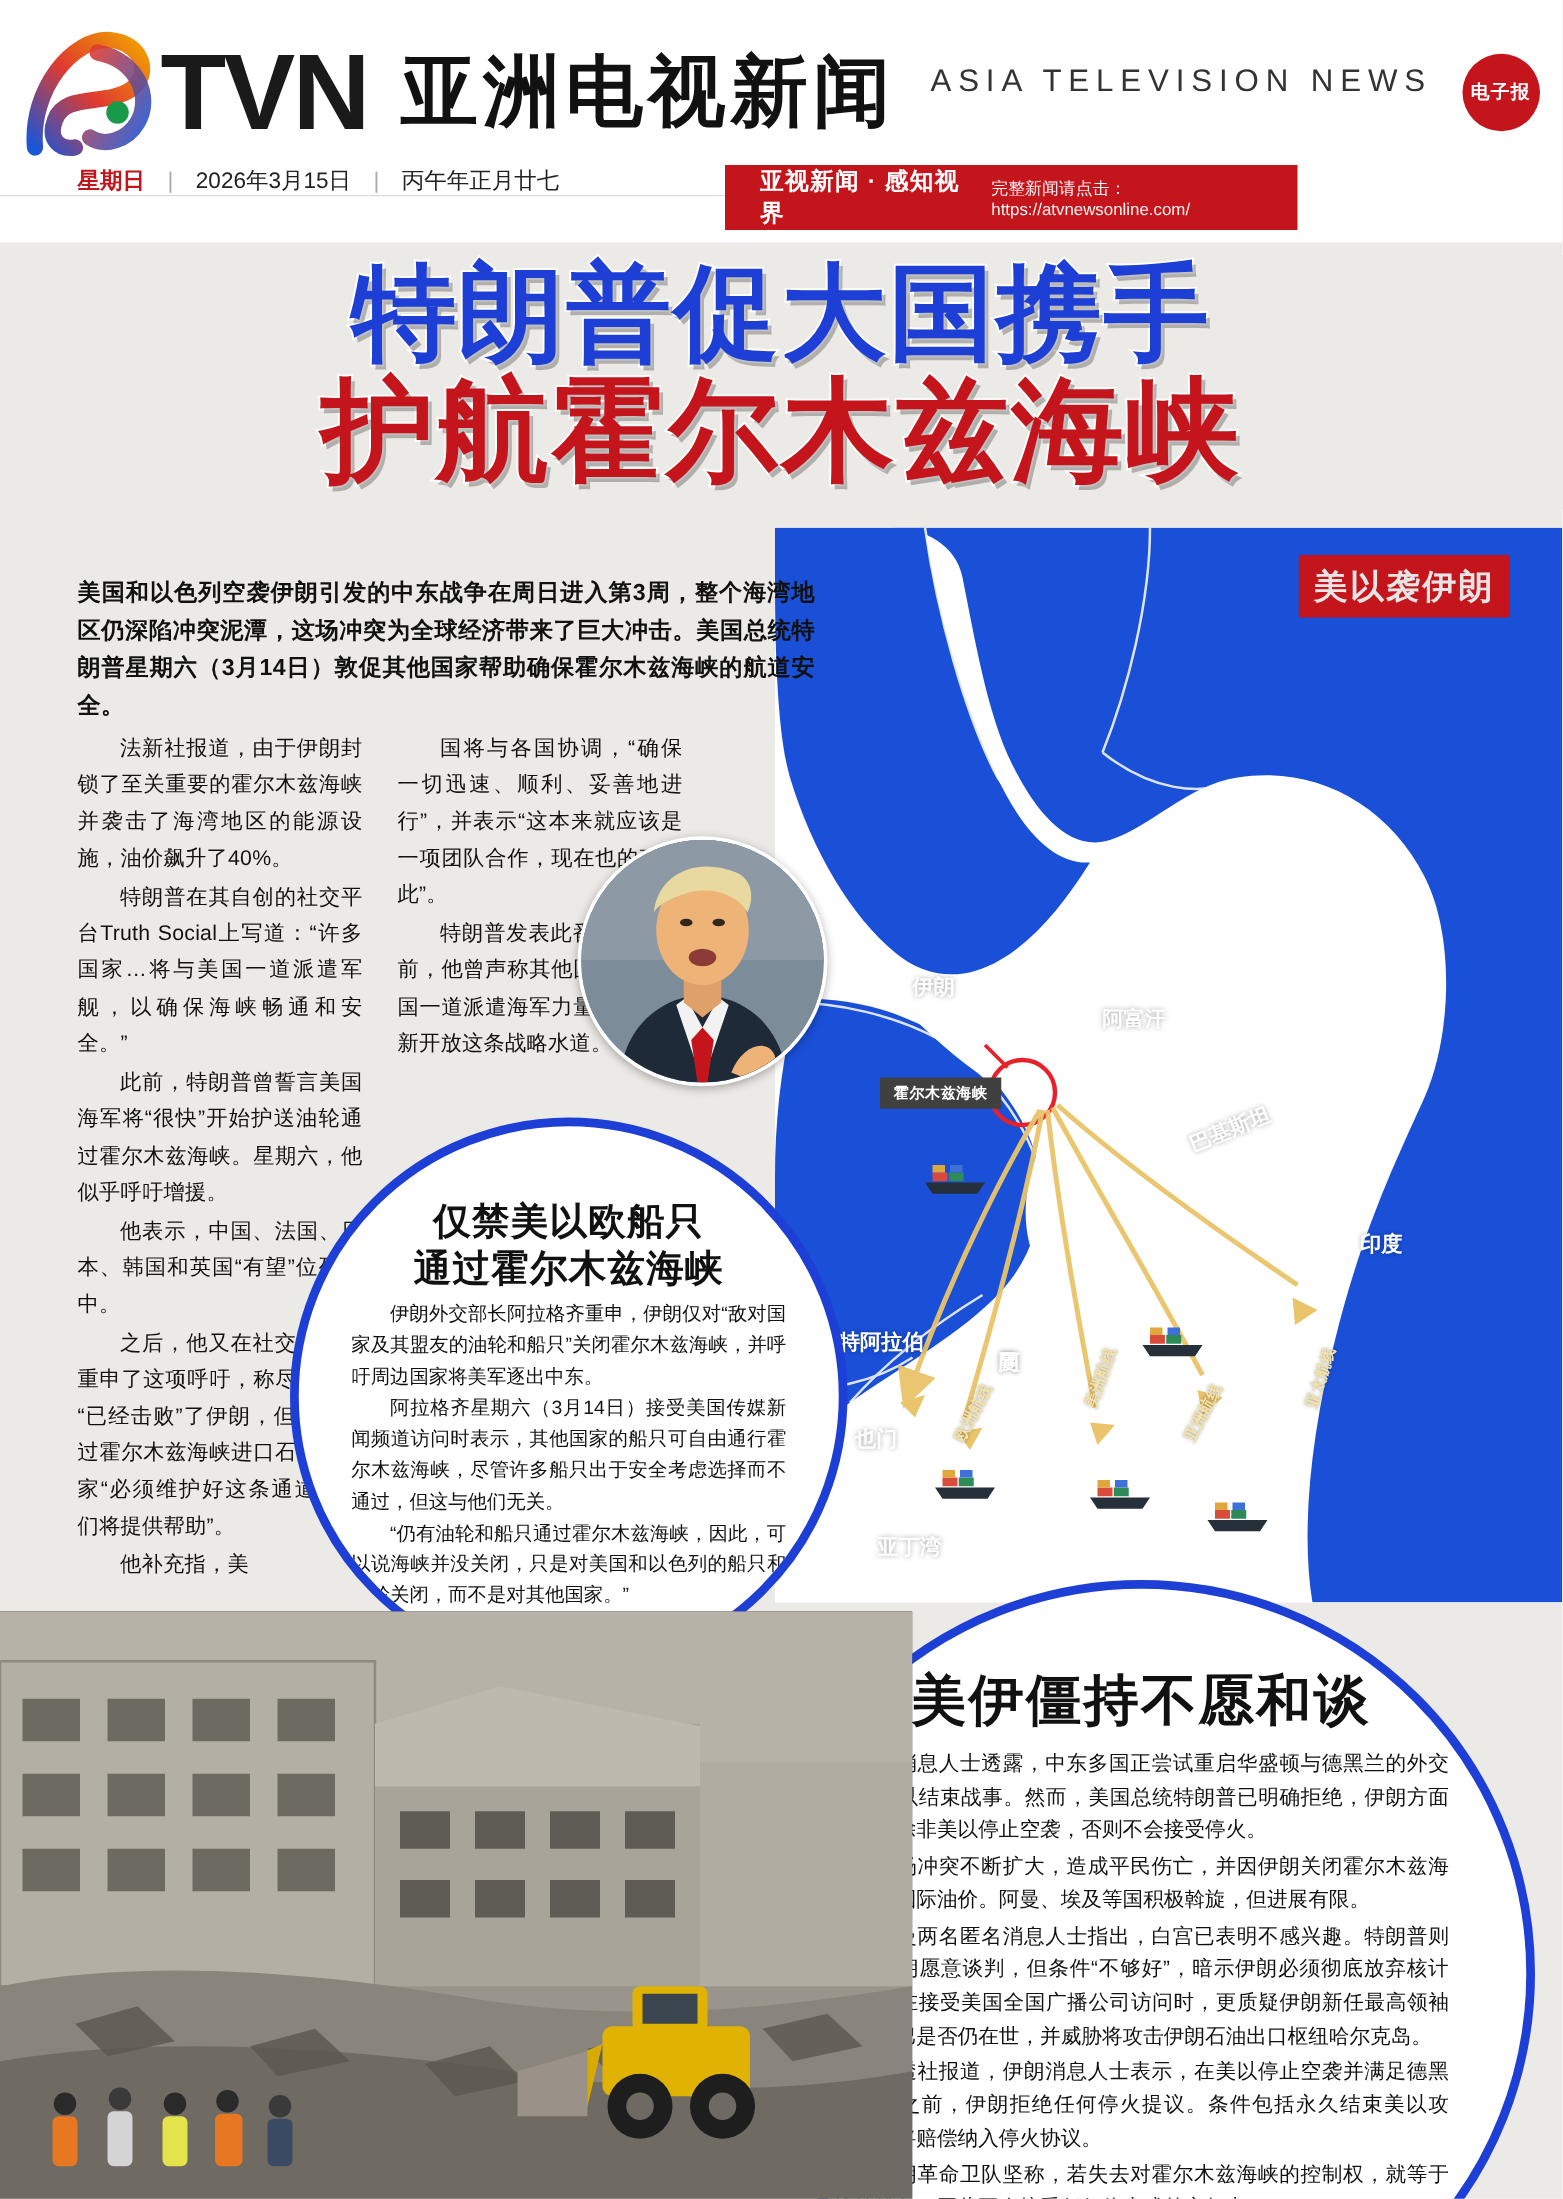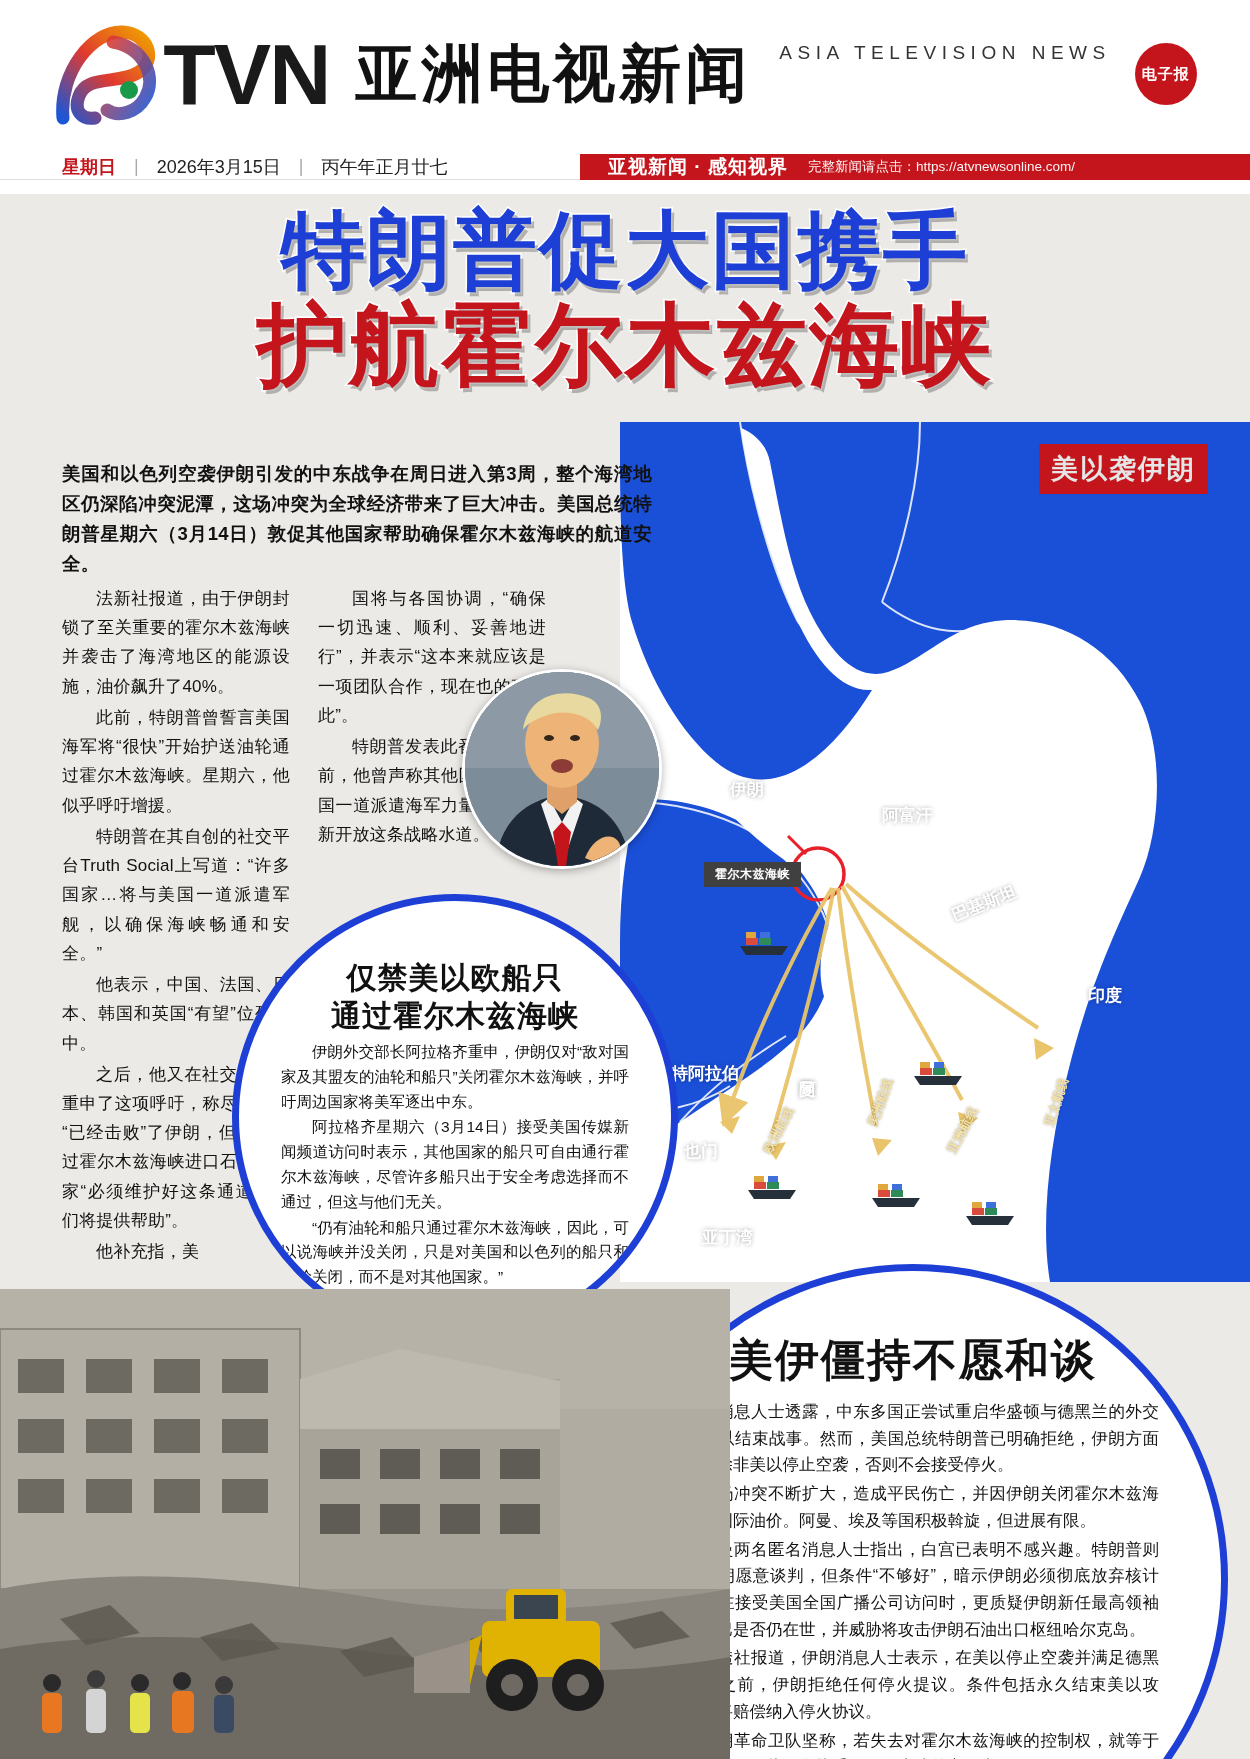--- a/index.html
+++ b/index.html
@@ -23,35 +23,35 @@
   .logo-mark { width: 116px; height: 104px; position: relative; }
   .atvn-text {
     font-size: 86px; font-weight: bold; letter-spacing: -2px;
     color: #1a1a1a; line-height: 1; margin-left: -6px;
   }
   .cn-title {
     font-size: 62px; font-weight: bold; color: #111; letter-spacing: 4px;
     line-height: 1; margin-left: 26px;
   }
   .en-title {
-    font-size: 19px; color: #333; letter-spacing: 5.5px; line-height: 1;
-    margin-left: 28px; font-weight: 400;
+    font-size: 25px; color: #333; letter-spacing: 5.5px; line-height: 1;
+    margin-top: 10px; margin-left: 28px; font-weight: 400;
   }
   .title-block { display: flex; flex-direction: row; }
   .ebao {
     width: 62px; height: 62px; border-radius: 50%;
     background: #c4151c; color: #fff; font-size: 15px; font-weight: bold;
     display: flex; align-items: center; justify-content: center;
     line-height: 1.05; text-align: center; margin-left: 24px; letter-spacing: 1px;
   }
 
   
   .datebar {
-    position: absolute; left: 0; top: 144px; width: 1250px; height: 46px;
-    display: flex; align-items: center;
+    position: absolute; left: 0; top: 132px; width: 1038px; height: 46px;
+    display: flex; align-items: flex-start;
   }
   .datebar-left {
     flex: 0 0 580px; background: #ffffff; display: flex; align-items: center;
     padding-left: 62px; gap: 18px; font-size: 18px; color: #222;
     border-bottom: 1px solid #ddd;
   }
   .datebar-left .weekday { color: #c4151c; font-weight: bold; }
   .datebar-left .sep { color: #aaa; }
   .datebar-right {
     flex: 1; background: #c4151c; color: #fff; display: flex; align-items: center;
@@ -347,22 +347,22 @@
 
   <div class="headline">
     <div class="l1">特朗普促大国携手</div>
     <div class="l2">护航霍尔木兹海峡</div>
   </div>
 
   <div class="lead">美国和以色列空袭伊朗引发的中东战争在周日进入第3周，整个海湾地区仍深陷冲突泥潭，这场冲突为全球经济带来了巨大冲击。美国总统特朗普星期六（3月14日）敦促其他国家帮助确保霍尔木兹海峡的航道安全。</div>
 
   <div class="col col-1">
     <p>法新社报道，由于伊朗封锁了至关重要的霍尔木兹海峡并袭击了海湾地区的能源设施，油价飙升了40%。</p>
+    <p>特朗普在其自创的社交平台Truth Social上写道：“许多国家…将与美国一道派遣军舰，以确保海峡畅通和安全。”</p>
     <p>此前，特朗普曾誓言美国海军将“很快”开始护送油轮通过霍尔木兹海峡。星期六，他似乎呼吁增援。</p>
-    <p>特朗普在其自创的社交平台Truth Social上写道：“许多国家…将与美国一道派遣军舰，以确保海峡畅通和安全。”</p>
     <p>他表示，中国、法国、日本、韩国和英国“有望”位列其中。</p>
     <p>之后，他又在社交媒体上重申了这项呼吁，称尽管美国“已经击败”了伊朗，但那些透过霍尔木兹海峡进口石油的国家“必须维护好这条通道，我们将提供帮助”。</p>
     <p>他补充指，美</p>
   </div>
 
   <div class="col col-2">
     <p>国将与各国协调，“确保一切迅速、顺利、妥善地进行”，并表示“这本来就应该是一项团队合作，现在也的确如此”。</p>
     <p>特朗普发表此番言论不久前，他曾声称其他国家将与美国一道派遣海军力量，协助重新开放这条战略水道。</p>
   </div>
 

